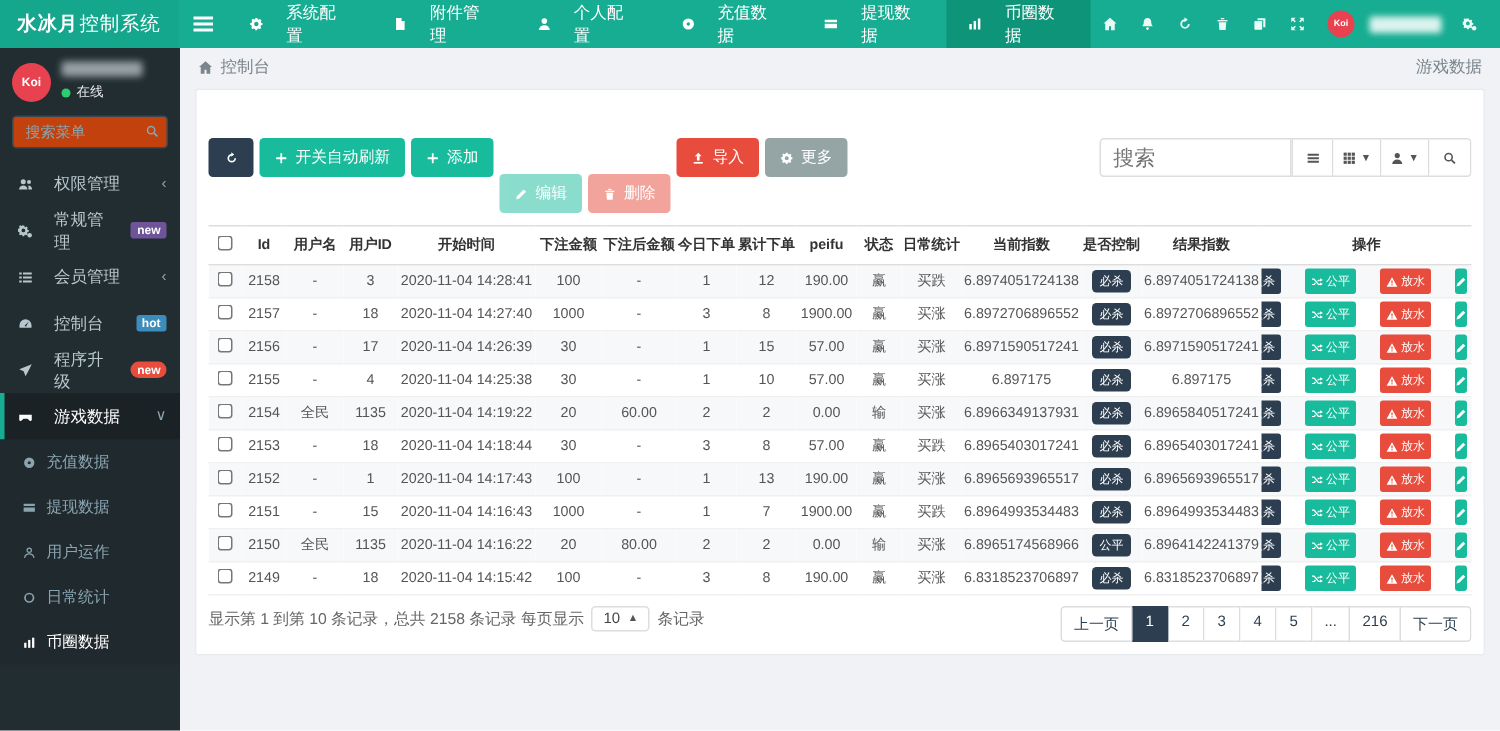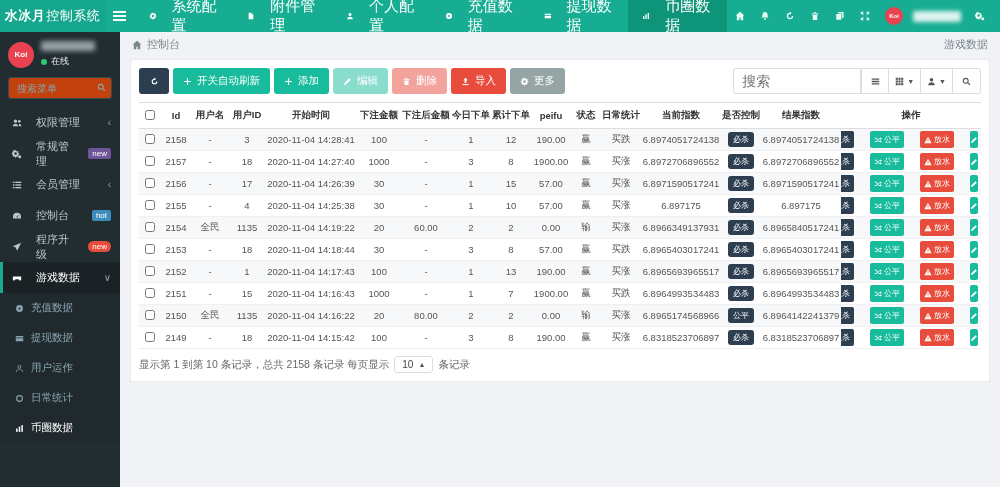--- a/index.html
+++ b/index.html
@@ -7,21 +7,21 @@
   body { font-family:"Liberation Sans","DejaVu Sans",sans-serif; background:#f4f6f8; color:#444; }
   svg { display:block; }
 
   
   .topbar { height:32px; background:#16ad92; display:flex; align-items:stretch; position:relative; z-index:5; }
   .logo { width:120px; background:#14a78d; color:#fff; font-size:13px; display:flex; align-items:center; justify-content:center; letter-spacing:.5px; }
   .logo b { font-weight:700; margin-right:1px; }
   .hamburger { width:34px; display:flex; align-items:center; justify-content:center; color:#fff; cursor:pointer; }
   .hamburger span { display:block; width:13px; height:2px; background:#fff; box-shadow:0 4px 0 #fff, 0 -4px 0 #fff; }
   .topnav { display:flex; align-items:stretch; }
-  .topnav .titem { display:flex; align-items:center; gap:15px; padding:0 14px; color:#fff; font-size:15px; cursor:pointer; }
+  .topnav .titem { display:flex; align-items:center; gap:15px; padding:0 14px; color:#fff; font-size:11px; cursor:pointer; }
   .topnav .titem.active { background:#0e9479; }
   .topnav .titem svg { width:10px; height:10px; }
   .topbar-right { margin-left:auto; display:flex; align-items:center; padding-right:8px; }
   .tico { width:25px; height:32px; display:flex; align-items:center; justify-content:center; color:#eafaf5; cursor:pointer; }
   .tico svg { width:10px; height:10px; }
   .avatar-sm { width:18px; height:18px; border-radius:50%; background:#e8414f; color:#fff; font-size:6px; font-weight:700; display:flex; align-items:center; justify-content:center; margin:0 4px 0 8px; }
   .name-blur-top { width:48px; height:11px; margin:0 6px; border-radius:2px; background:rgba(255,255,255,.85); filter:blur(2px); }
 
   
   .sidebar { position:absolute; left:0; top:32px; bottom:0; width:120px; background:#222d32; color:#b8c7ce; z-index:4; }
@@ -32,21 +32,21 @@
   .online { display:flex; align-items:center; gap:4px; font-size:9px; color:#e8eaec; }
   .dot { width:6px; height:6px; border-radius:50%; background:#2ecc71; }
   .side-search { position:relative; margin:2px 8px 8px; }
   .side-search input { width:100%; height:22px; background:#c2410c; border:1px solid #374850; border-radius:3px; color:#ccc; font-size:10px; padding:0 20px 0 8px; outline:none; }
   .side-search input::placeholder { color:#8aa4af; }
   .side-search .mag { position:absolute; right:6px; top:6px; color:#8aa4af; }
   .side-search .mag svg { width:9px; height:9px; }
   .sitem { height:31px; display:flex; align-items:center; gap:14px; padding:0 9px; font-size:11px; color:#b8c7ce; cursor:pointer; border-left:3px solid transparent; }
   .sitem svg { width:10px; height:10px; min-width:10px; }
   .sitem .chev { margin-left:auto; font-size:10px; color:#8aa4af; }
-  .sitem .sbadge { margin-left:auto; font-size:8px; color:#fff; padding:1px 4px; border-radius:2px; font-weight:400; }
+  .sitem .sbadge { margin-left:auto; font-size:8px; color:#fff; padding:1px 4px; border-radius:2px; font-weight:700; }
   .sitem .sbadge.pill { border-radius:7px; }
   .sitem.active-parent { background:#1a2226; color:#fff; border-left-color:#16ad92; }
   .subitem { height:30px; display:flex; align-items:center; gap:7px; padding:0 9px 0 15px; font-size:10.5px; color:#8aa4af; cursor:pointer; background:#20292e; }
   .subitem svg { width:9px; height:9px; min-width:9px; }
   .subitem.active { color:#fff; }
 
   
   .main { margin-left:120px; height:455px; background:#f0f2f5; }
   .crumb { height:25px; display:flex; align-items:center; justify-content:space-between; padding:0 12px; font-size:11px; color:#7a858c; }
   .crumb-left { display:flex; align-items:center; gap:5px; }
@@ -55,21 +55,21 @@
   .card { background:#fff; border:1px solid #e9ecef; border-radius:2px; padding:8px; }
 
   
   .toolbar { display:flex; align-items:center; gap:4px; margin-bottom:8px; }
   .btn { height:26px; display:inline-flex; align-items:center; gap:5px; padding:0 10px; border:none; border-radius:3px; font-size:10.5px; color:#fff; cursor:pointer; font-family:inherit; }
   .btn svg { width:9px; height:9px; }
   .b-dark { background:#2c3e50; width:30px; justify-content:center; padding:0; }
   .b-green { background:#18bc9c; }
   .b-red { background:#e74c3c; }
   .b-gray { background:#95a5a6; }
-  .btn.disabled { opacity:.5; cursor:default; }
+  .btn.disabled { opacity:.5; cursor:default;margin-top:48px; }
   .tb-right { margin-left:auto; display:flex; align-items:center; }
   .tb-search { width:128px; height:26px; border:1px solid #ddd; border-radius:3px 0 0 3px; font-size:14px; padding:0 8px; color:#555; outline:none; font-family:inherit; }
   .ibtn { height:26px; min-width:28px; padding:0 6px; background:#fff; border:1px solid #ddd; border-left:none; display:inline-flex; align-items:center; justify-content:center; gap:3px; color:#555; cursor:pointer; }
   .ibtn:first-of-type { border-left:1px solid #ddd; }
   .ibtn svg { width:9px; height:9px; }
   .ibtn .caret { font-size:7px; color:#555; }
   .ibtn.last { border-radius:0 3px 3px 0; }
 
   
   table { width:100%; border-collapse:collapse; table-layout:fixed; }
@@ -981,17 +981,28 @@
 
       <div class="tfoot">
         <div class="tf-left">
           <span>显示第 1 到第 10 条记录，总共 2158 条记录 每页显示</span>
           <span class="pagesize">
               <span>10</span>
               <span class="up">▲</span>
             </span>
           <span>条记录</span>
         </div>
+        <div class="pager">
+          <span class="pg">上一页</span>
+          <span class="pg active">1</span>
+          <span class="pg">2</span>
+          <span class="pg">3</span>
+          <span class="pg">4</span>
+          <span class="pg">5</span>
+          <span class="pg">...</span>
+          <span class="pg">216</span>
+          <span class="pg">下一页</span>
+        </div>
       </div>
 
     </div>
   </div>
 </main>
 
 </body></html>

